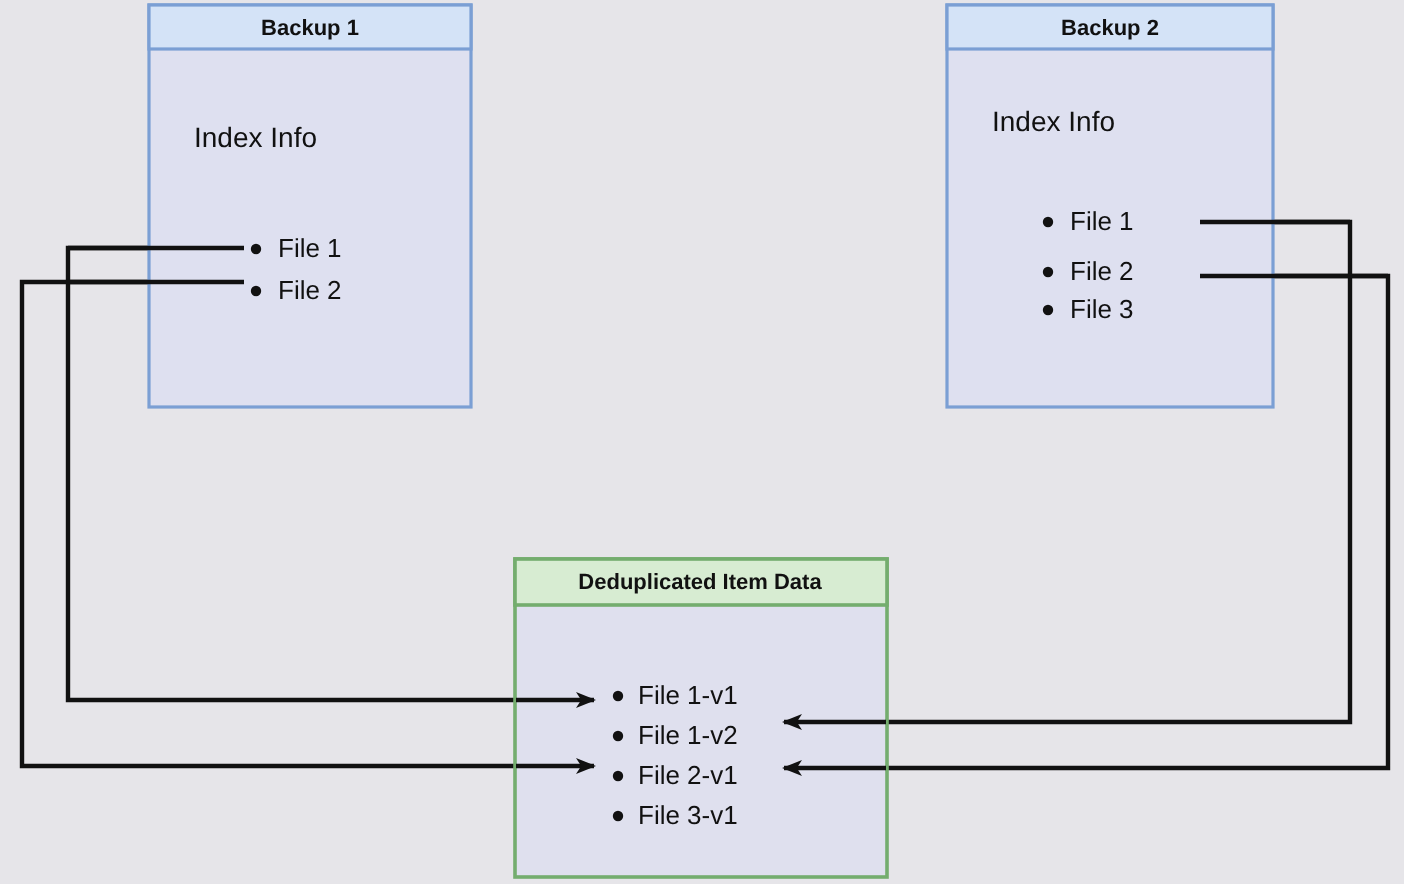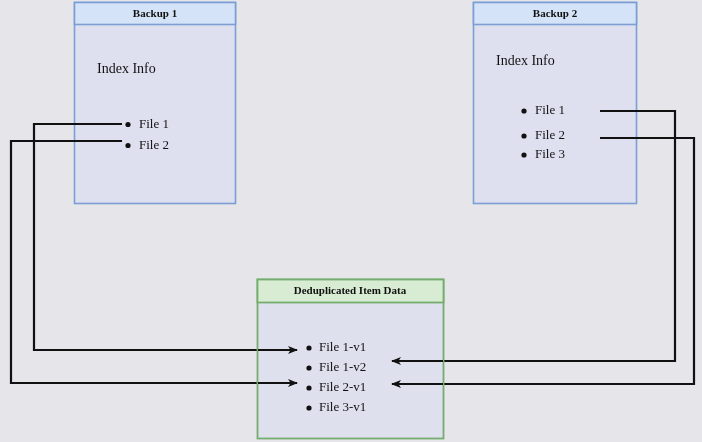--- a/index.html
+++ b/index.html
@@ -6,21 +6,21 @@
     margin: 0;
     padding: 0;
     background: #e6e5ea;
   }
   #canvas {
     position: relative;
     width: 702px;
     height: 442px;
     background: #e6e5e9;
     overflow: hidden;
-    font-family: Liberation Serif, serif;
+    font-family: Liberation Sans, sans-serif;
   }
   #diagram-svg {
     position: absolute;
     left: 0;
     top: 0;
     width: 702px;
     height: 442px;
   }
   .box-title {
     font-size: 11px;

